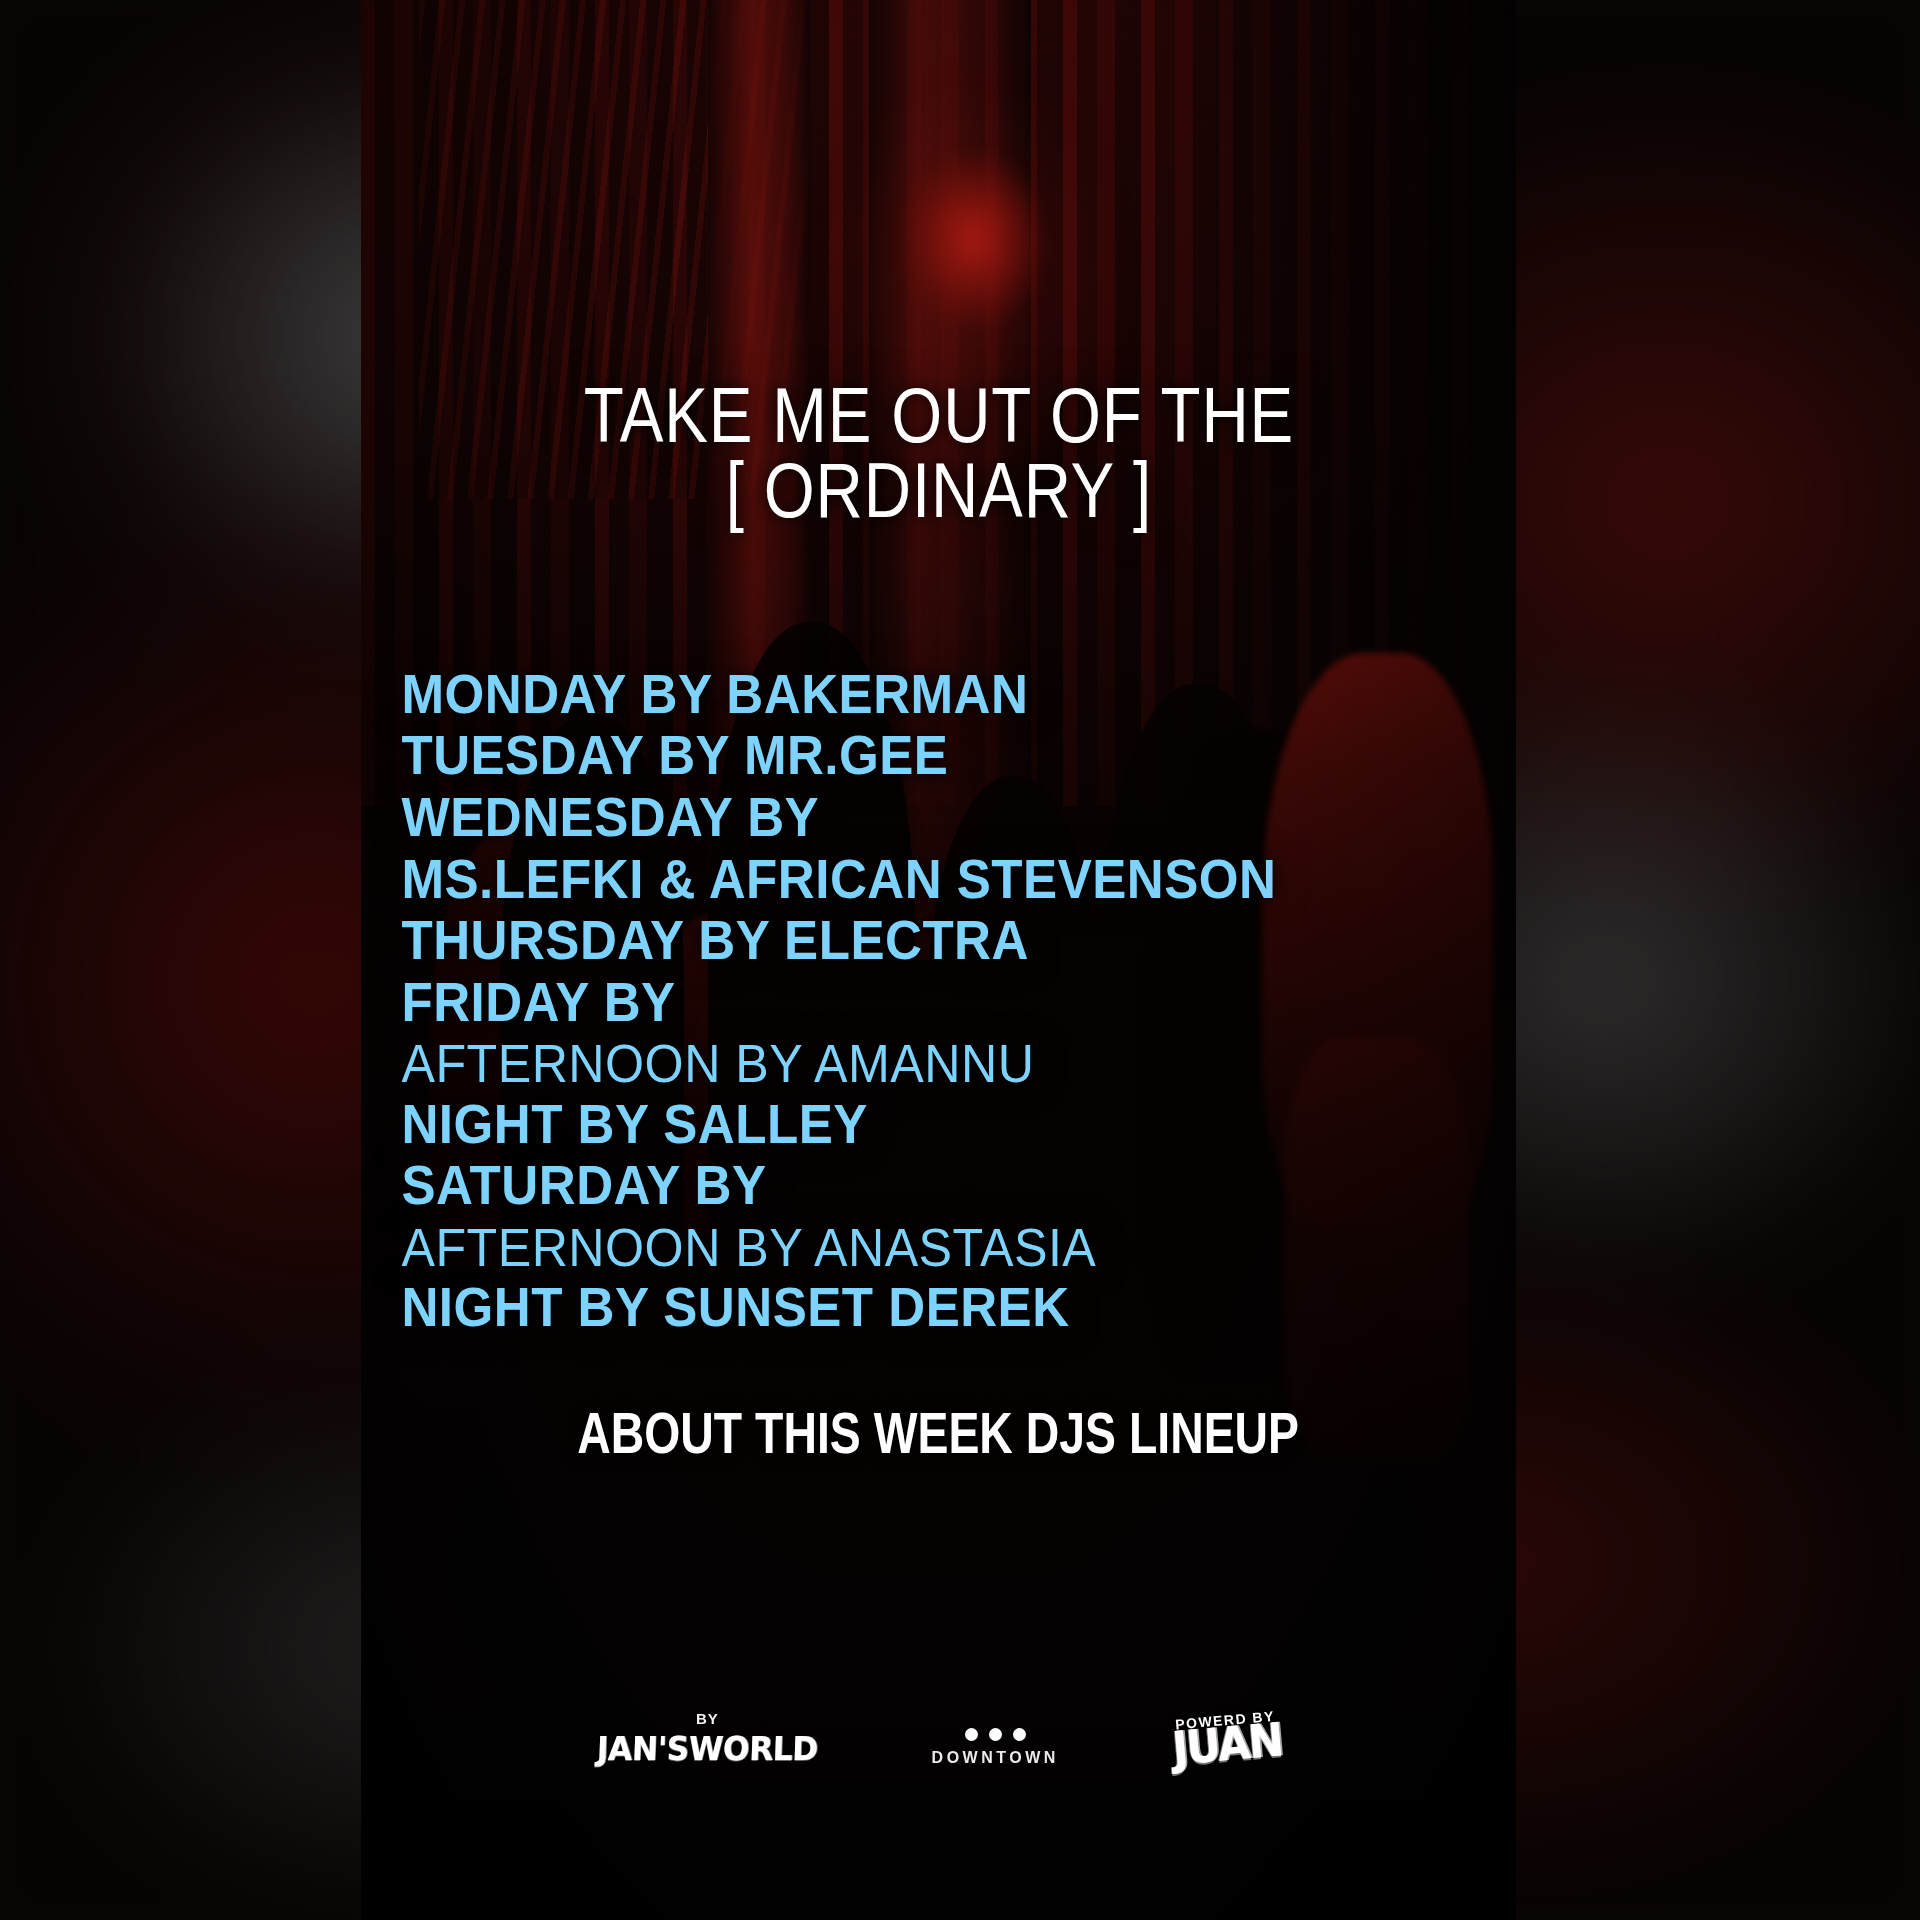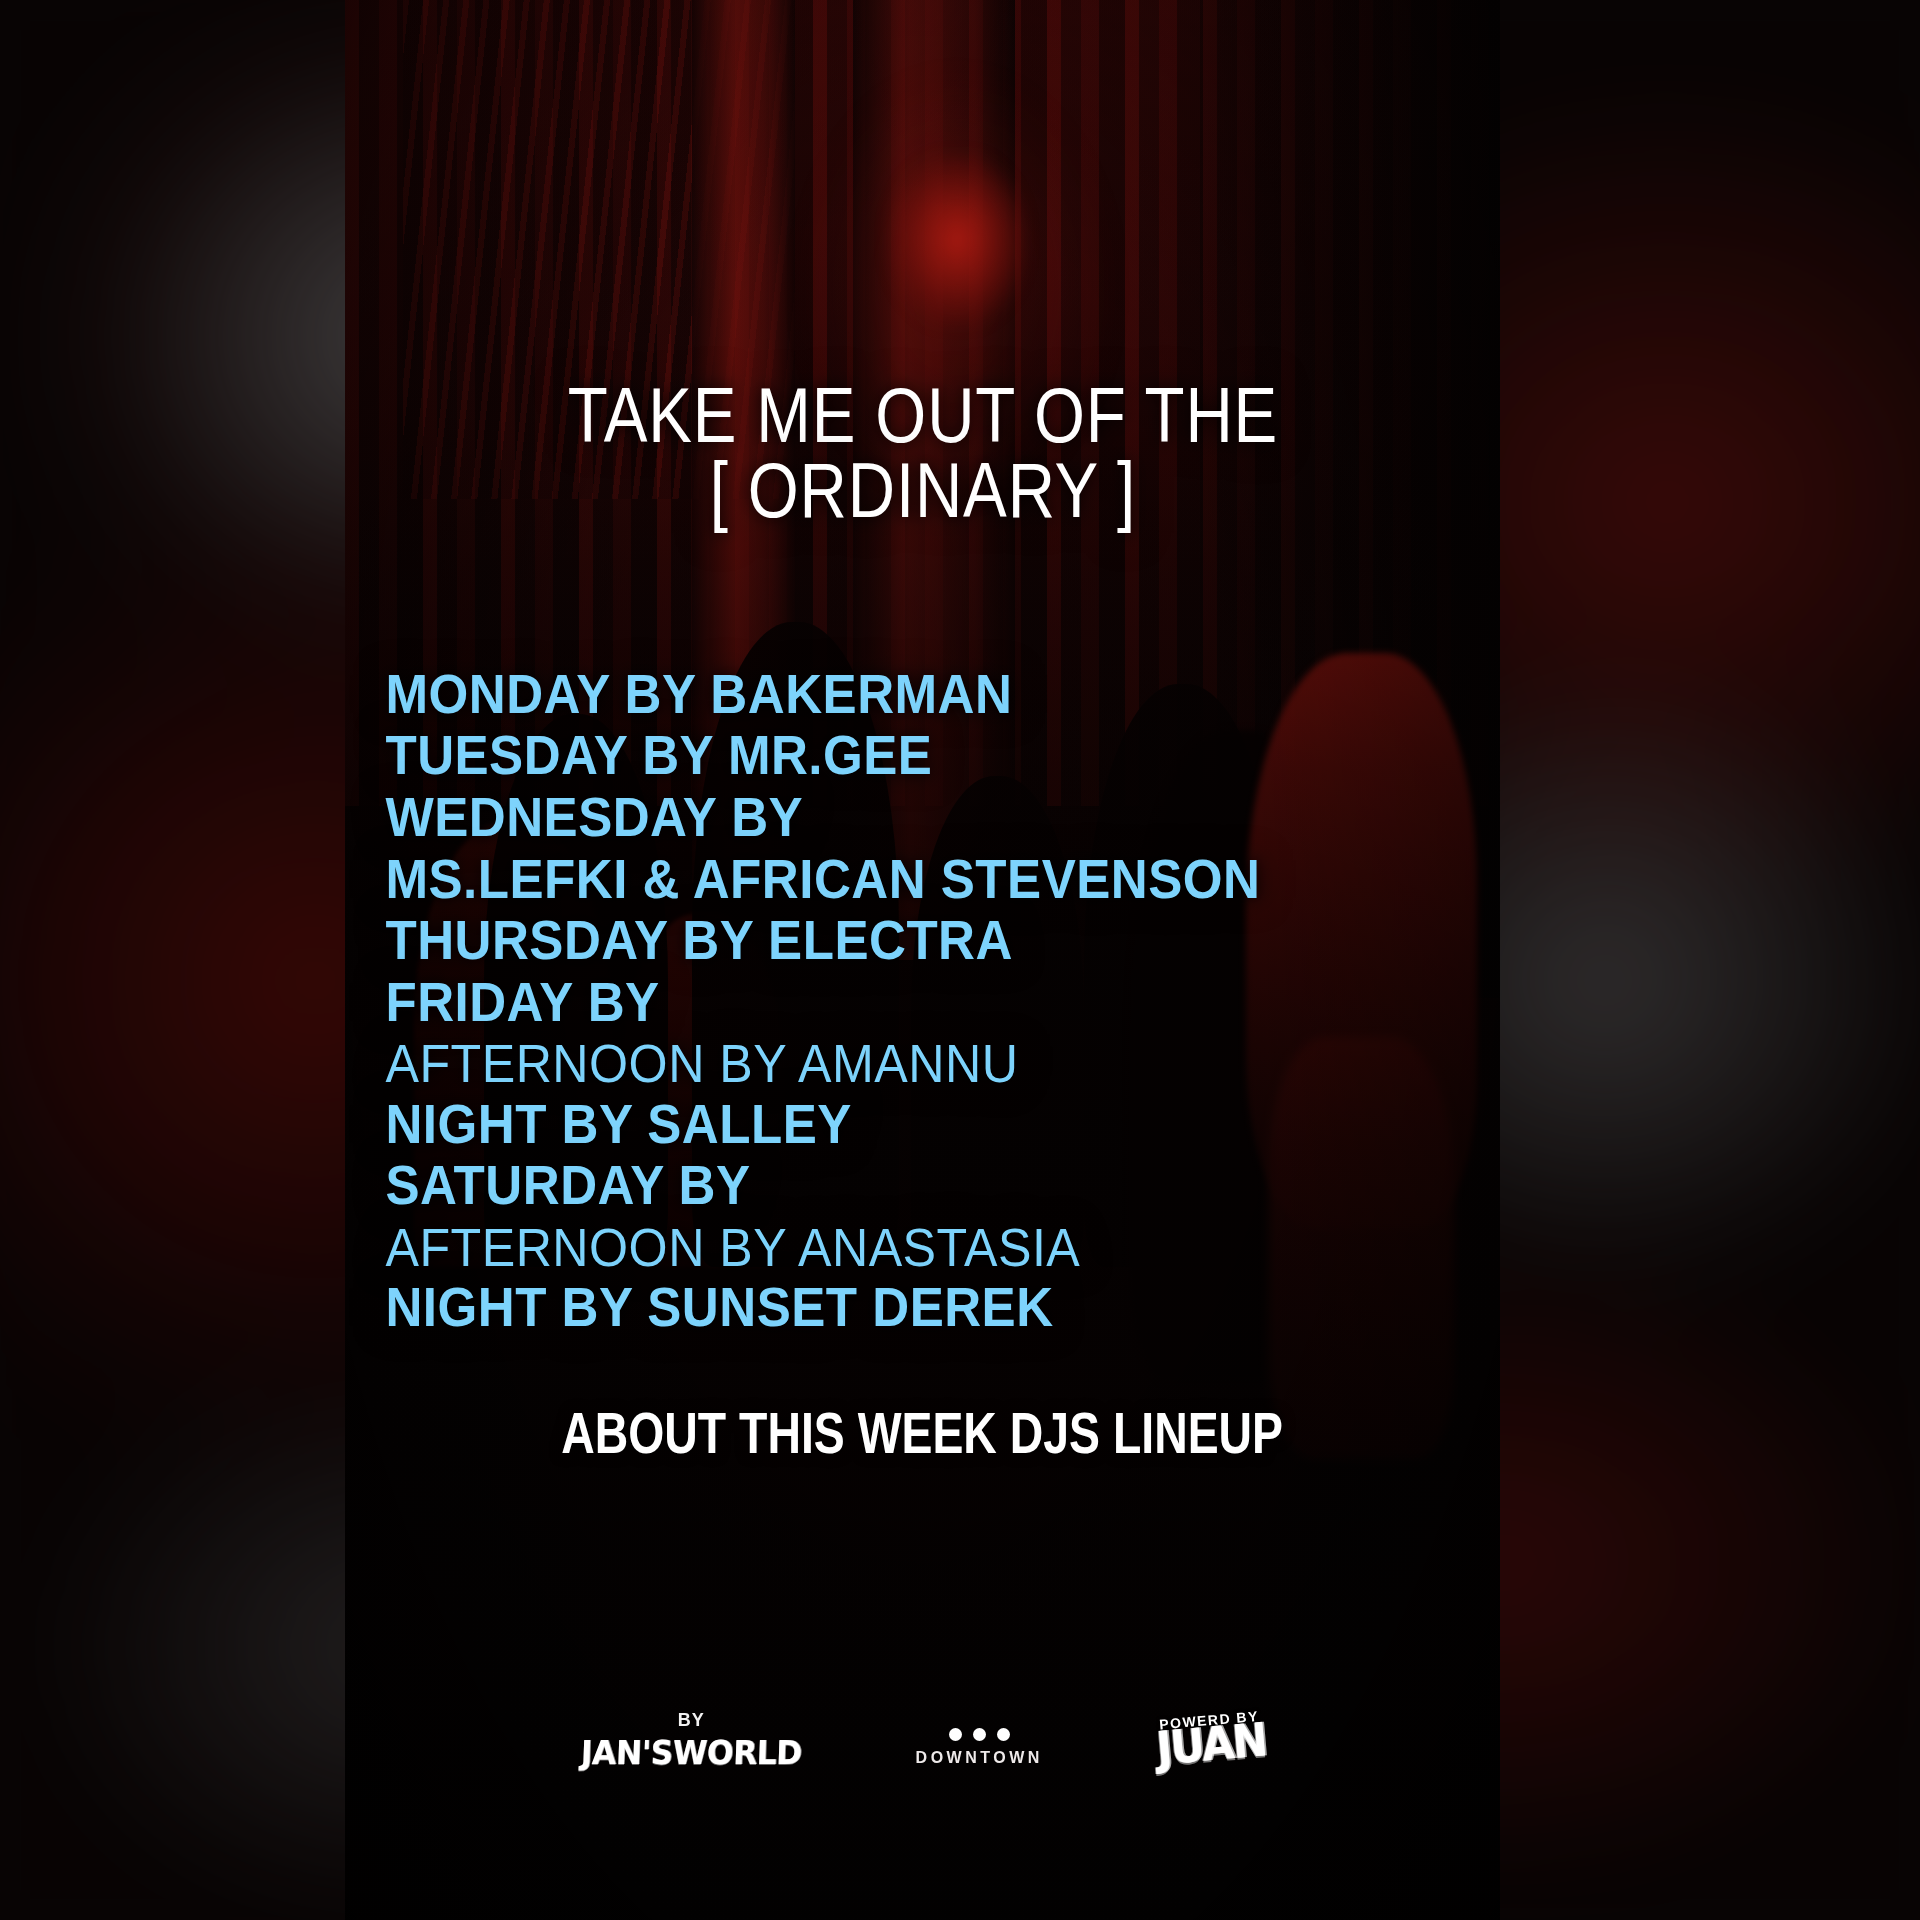--- a/index.html
+++ b/index.html
@@ -19,21 +19,21 @@
   .bd-4{position:absolute;right:2%;top:36%;width:34%;height:30%;
         background:radial-gradient(ellipse at 50% 50%, rgba(150,150,152,.40), transparent 70%);}
   .bd-5{position:absolute;left:6%;bottom:4%;width:34%;height:26%;
         background:radial-gradient(ellipse at 50% 50%, rgba(128,128,130,.30), transparent 72%);}
   .bd-6{position:absolute;right:4%;bottom:6%;width:40%;height:30%;
         background:radial-gradient(ellipse at 50% 50%, rgba(108,18,16,.46), transparent 74%);}
   .bd-7{position:absolute;left:30%;top:44%;width:44%;height:34%;
         background:radial-gradient(ellipse at 50% 50%, rgba(30,12,12,.9), transparent 70%);}
 
   
-  .panel{position:absolute;left:345px;top:0;width:1155px;height:1920px;overflow:hidden;background:#0b0404;}
+  .panel{position:absolute;left:361px;top:0;width:1155px;height:1920px;overflow:hidden;background:#0b0404;}
   .scene{position:absolute;inset:0;}
 
   .sc-wall{position:absolute;inset:0;
     background:
       linear-gradient(180deg, rgba(74,9,8,.95) 0%, rgba(56,7,7,.85) 14%, rgba(26,4,4,.85) 30%, rgba(14,3,3,.92) 48%, rgba(10,2,2,.96) 100%),
       #0a0303;}
   
   .sc-stripes{position:absolute;left:0;top:0;width:100%;height:42%;opacity:.75;
     background:repeating-linear-gradient(90deg,
       rgba(120,16,13,.55) 0px, rgba(120,16,13,.55) 14px,
@@ -98,21 +98,21 @@
   .footnote{margin-top:60px;text-align:center;color:#fff;font-weight:700;
     font-size:58px;letter-spacing:0px;
     transform:scaleX(.80);transform-origin:50% 50%;
     text-shadow:0 0 14px rgba(0,0,0,.9);}
 
   
   .logos{position:absolute;left:0;right:0;top:1710px;
     display:flex;justify-content:center;align-items:flex-start;gap:108px;}
   .logo{display:flex;flex-direction:column;align-items:center;color:#fff;}
 
-  .lg-jan .by{font-size:18px;font-weight:700;letter-spacing:1px;
+  .lg-jan .by{font-size:15px;font-weight:700;letter-spacing:1px;
     margin-bottom:2px;opacity:.95;}
   .lg-jan .wordmark{font-family:"DejaVu Sans",sans-serif;font-weight:700;
     font-size:33px;letter-spacing:-.5px;
     transform:scaleX(.95) skewX(-2deg);
     text-shadow:1px 0 0 rgba(255,255,255,.55), 0 1px 0 rgba(255,255,255,.4);}
 
   .lg-dt{padding-top:18px;}
   .lg-dt .dots{display:flex;gap:11px;margin-bottom:8px;}
   .lg-dt .dots i{display:block;width:13px;height:13px;border-radius:50%;background:#fff;}
   .lg-dt .wordmark{font-size:16px;font-weight:700;letter-spacing:3.5px;color:#efeaea;}

